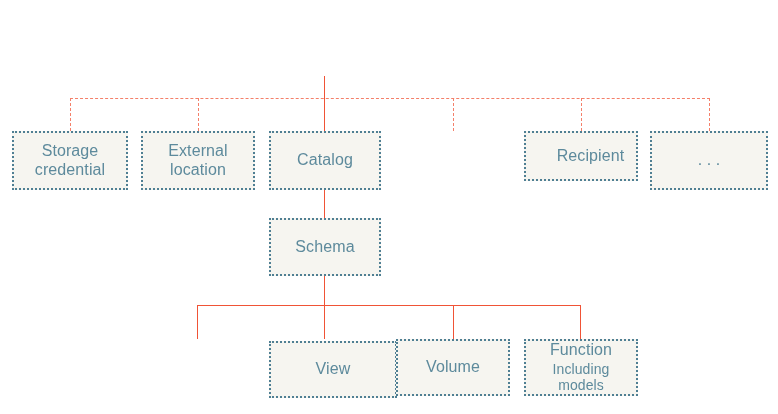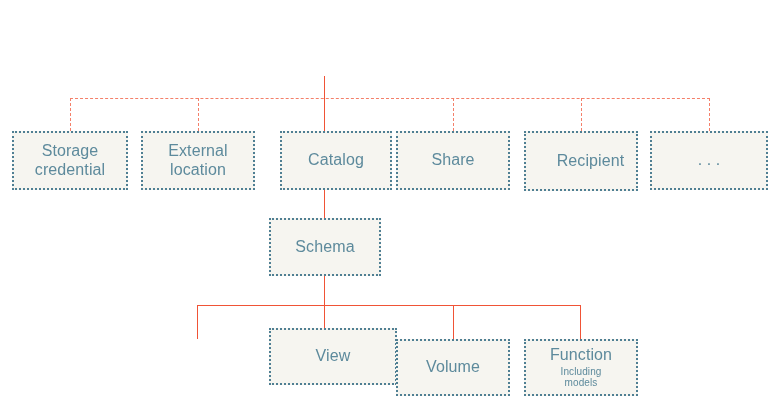--- a/index.html
+++ b/index.html
@@ -33,21 +33,21 @@
     line-height: 1.18;
     letter-spacing: .1px;
     z-index: 3;
   }
   .node .label {
     display: block;
     white-space: pre-line;
   }
   .node .sub {
     display: block;
-    font-size: 10px;
+    font-size: 14px;
     line-height: 1.16;
     margin-top: 1px;
     color: #5d8a9c;
     white-space: pre-line;
   }
   
   .node.is-highlight {
     border: 2px solid #1d4f5e;
     color: #20242a;
   }
@@ -105,42 +105,39 @@
   <div class="node" style="left:12px; top:131px; width:116px; height:59px;">
     <span class="label">Storage
 credential</span>
   </div>
 
   <div class="node" style="left:141px; top:131px; width:114px; height:59px;">
     <span class="label">External
 location</span>
   </div>
 
-  <div class="node" style="left:280px; top:131px; width:112px; height:59px;">
+  <div class="node" style="left:269px; top:131px; width:112px; height:59px;">
     <span class="label">Catalog</span>
   </div>
 
-  <div class="node" style="left:396px; top:131px; width:114px; height:59px;">
-    <span class="label">Share</span>
-  </div>
 
-  <div class="node" style="left:524px; top:131px; width:114px; height:60px;padding-left:19px;">
+  <div class="node" style="left:524px; top:131px; width:114px; height:50px;padding-left:19px;">
     <span class="label">Recipient</span>
   </div>
 
   <div class="node" style="left:650px; top:131px; width:118px; height:59px;">
     <span class="label">. . .</span>
   </div>
 
   <div class="node" style="left:269px; top:218px; width:112px; height:58px;">
     <span class="label">Schema</span>
   </div>
 
 
-  <div class="node" style="left:269px; top:328px; width:128px; height:57px;">
+  <div class="node" style="left:269px; top:341px; width:128px; height:57px;">
     <span class="label">View</span>
   </div>
 
   <div class="node" style="left:396px; top:339px; width:114px; height:57px;">
     <span class="label">Volume</span>
   </div>
 
   <div class="node" style="left:524px; top:339px; width:114px; height:57px;">
     <span class="label">Function</span>
     <span class="sub">Including

